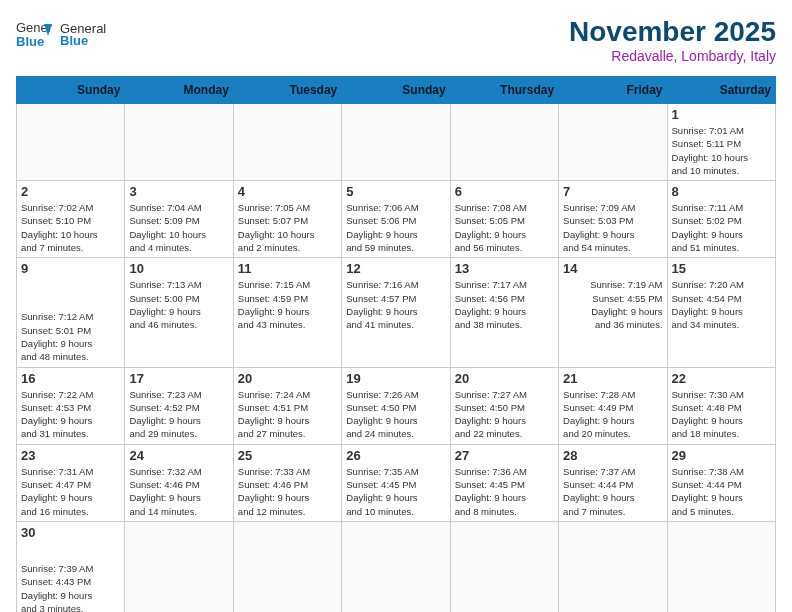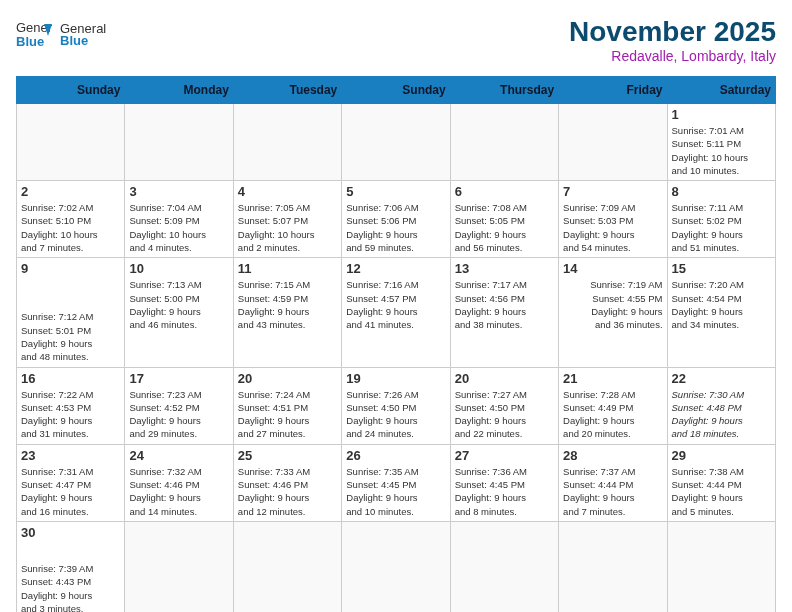--- a/index.html
+++ b/index.html
@@ -263,21 +263,21 @@
         </td>
         <td>
           <span class="day-num">21</span>
           <div class="day-info" style="white-space: pre-line;">Sunrise: 7:28 AM
 Sunset: 4:49 PM
 Daylight: 9 hours
 and 20 minutes.</div>
         </td>
         <td>
           <span class="day-num">22</span>
-          <div class="day-info" style="white-space: pre-line; font-style: italic;">Sunrise: 7:30 AM
+          <div class="day-info" style="white-space: pre-line;">Sunrise: 7:30 AM
 Sunset: 4:48 PM
 Daylight: 9 hours
 and 18 minutes.</div>
         </td>
       </tr>
       <tr>
         <td>
           <span class="day-num">23</span>
           <div class="day-info" style="white-space: pre-line;">Sunrise: 7:31 AM
 Sunset: 4:47 PM

